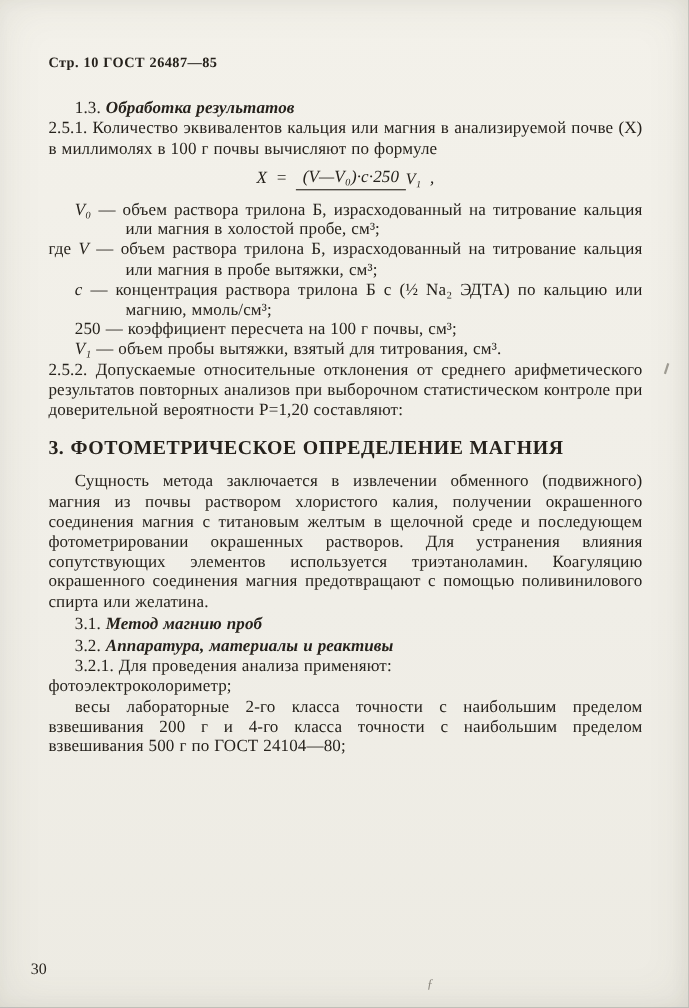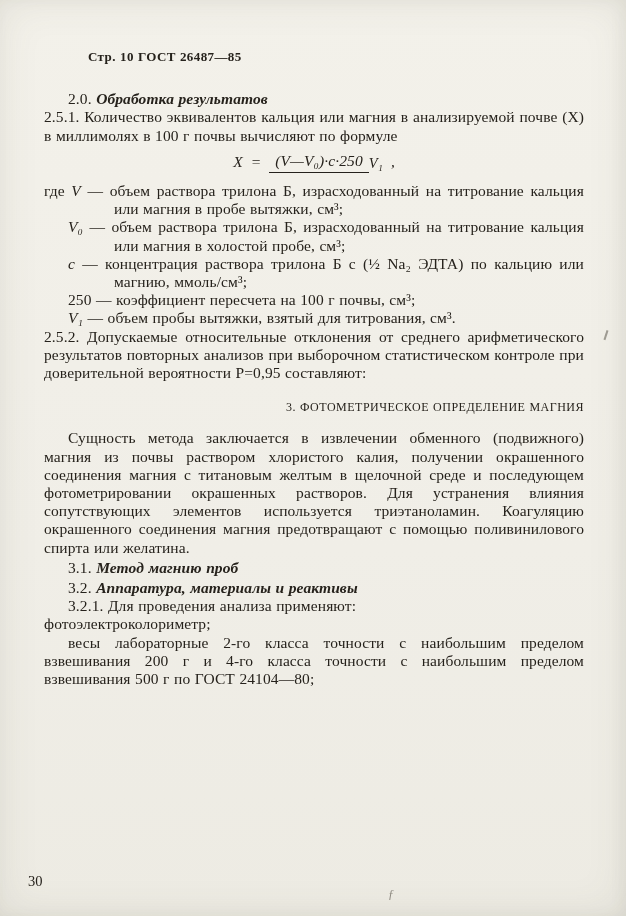--- a/index.html
+++ b/index.html
@@ -25,21 +25,20 @@
     letter-spacing: 0.1px;
     word-spacing: 0.5px;
     text-align: justify;
   }
   .running-head {
     font-weight: bold;
     font-size: 13px;
     letter-spacing: 0.4px;
     margin-bottom: 24px;
     text-align: left;
-    margin-left: 44px;
   }
   p { margin: 0; }
   .indent { text-indent: 24px; }
   .clause-head { text-indent: 24px; margin-top: 2px; }
   .clause-head .title { font-weight: bold; font-style: italic; }
   .formula {
     display: flex;
     justify-content: center;
     align-items: center;
     gap: 8px;
@@ -48,23 +47,23 @@
     font-size: 15.5px;
     text-align: center;
   }
   .frac { display: inline-flex; flex-direction: row; align-items: center; }
   .frac .num { border-bottom: 1.2px solid #26221c; padding: 0 6px 2px 6px; }
   .frac .den { padding-top: 2px; font-size: 14.5px; }
   .where-item { padding-left: 70px; text-indent: -46px; }
   .where-item.first { text-indent: -70px; }
   .var { font-style: italic; }
   .section-head {
-    text-align: right;
-    font-weight: normal;
-    font-size: 12px;
+    text-align: left;
+    font-weight: bold;
+    font-size: 18px;
     letter-spacing: 0.5px;
     margin: 16px 0 13px 0;
     text-indent: 0;
   }
   .page-number {
     position: absolute;
     left: 28px;
     bottom: 26px;
     font-size: 14.5px;
   }
@@ -87,43 +86,43 @@
   }
 </style>
 </head>
 <body>
 
 <div class="page">
   <div class="content">
 
     <div class="running-head">Стр. 10 ГОСТ 26487—85</div>
 
-    <p class="clause-head"><span>2.0.</span> <span class="title">Обработка результатов</span></p>
+    <p class="clause-head"><span>1.3.</span> <span class="title">Обработка результатов</span></p>
 
     <p>2.5.1. Количество эквивалентов кальция или магния в анализируемой почве (X) в миллимолях в 100 г почвы вычисляют по формуле</p>
 
     <div class="formula">
       <span>X</span>
       <span>=</span>
       <span class="frac">
         <span class="num">(V—V₀)·с·250</span>
         <span class="den">V₁</span>
       </span>
       <span>,</span>
     </div>
 
     <div>
+      <div class="where-item"><span class="var">V₀</span><span> — объем раствора трилона Б, израсходованный на титрование кальция или магния в холостой пробе, см³;</span></div>
       <div class="where-item first"><span>где </span><span class="var">V</span><span> — объем раствора трилона Б, израсходованный на титрование кальция или магния в пробе вытяжки, см³;</span></div>
-      <div class="where-item"><span class="var">V₀</span><span> — объем раствора трилона Б, израсходованный на титрование кальция или магния в холостой пробе, см³;</span></div>
       <div class="where-item"><span class="var">с</span><span> — концентрация раствора трилона Б с (½ Na₂ ЭДТА) по кальцию или магнию, ммоль/см³;</span></div>
       <div class="where-item"><span>250</span><span> — коэффициент пересчета на 100 г почвы, см³;</span></div>
       <div class="where-item"><span class="var">V₁</span><span> — объем пробы вытяжки, взятый для титрования, см³.</span></div>
     </div>
 
-    <p>2.5.2. Допускаемые относительные отклонения от среднего арифметического результатов повторных анализов при выборочном статистическом контроле при доверительной вероятности Р=0,95 составляют:</p>
+    <p>2.5.2. Допускаемые относительные отклонения от среднего арифметического результатов повторных анализов при выборочном статистическом контроле при доверительной вероятности Р=1,20 составляют:</p>
 
     <p class="section-head">3. ФОТОМЕТРИЧЕСКОЕ ОПРЕДЕЛЕНИЕ МАГНИЯ</p>
 
     <p class="indent">Сущность метода заключается в извлечении обменного (подвижного) магния из почвы раствором хлористого калия, получении окрашенного соединения магния с титановым желтым в щелочной среде и последующем фотометрировании окрашенных растворов. Для устранения влияния сопутствующих элементов используется триэтаноламин. Коагуляцию окрашенного соединения магния предотвращают с помощью поливинилового спирта или желатина.</p>
 
     <p class="clause-head"><span>3.1.</span> <span class="title">Метод магнию проб</span></p>
 
     <p class="clause-head"><span>3.2.</span> <span class="title">Аппаратура, материалы и реактивы</span></p>
     <p class="indent">3.2.1. Для проведения анализа применяют:</p>
     <p>фотоэлектроколориметр;</p>

